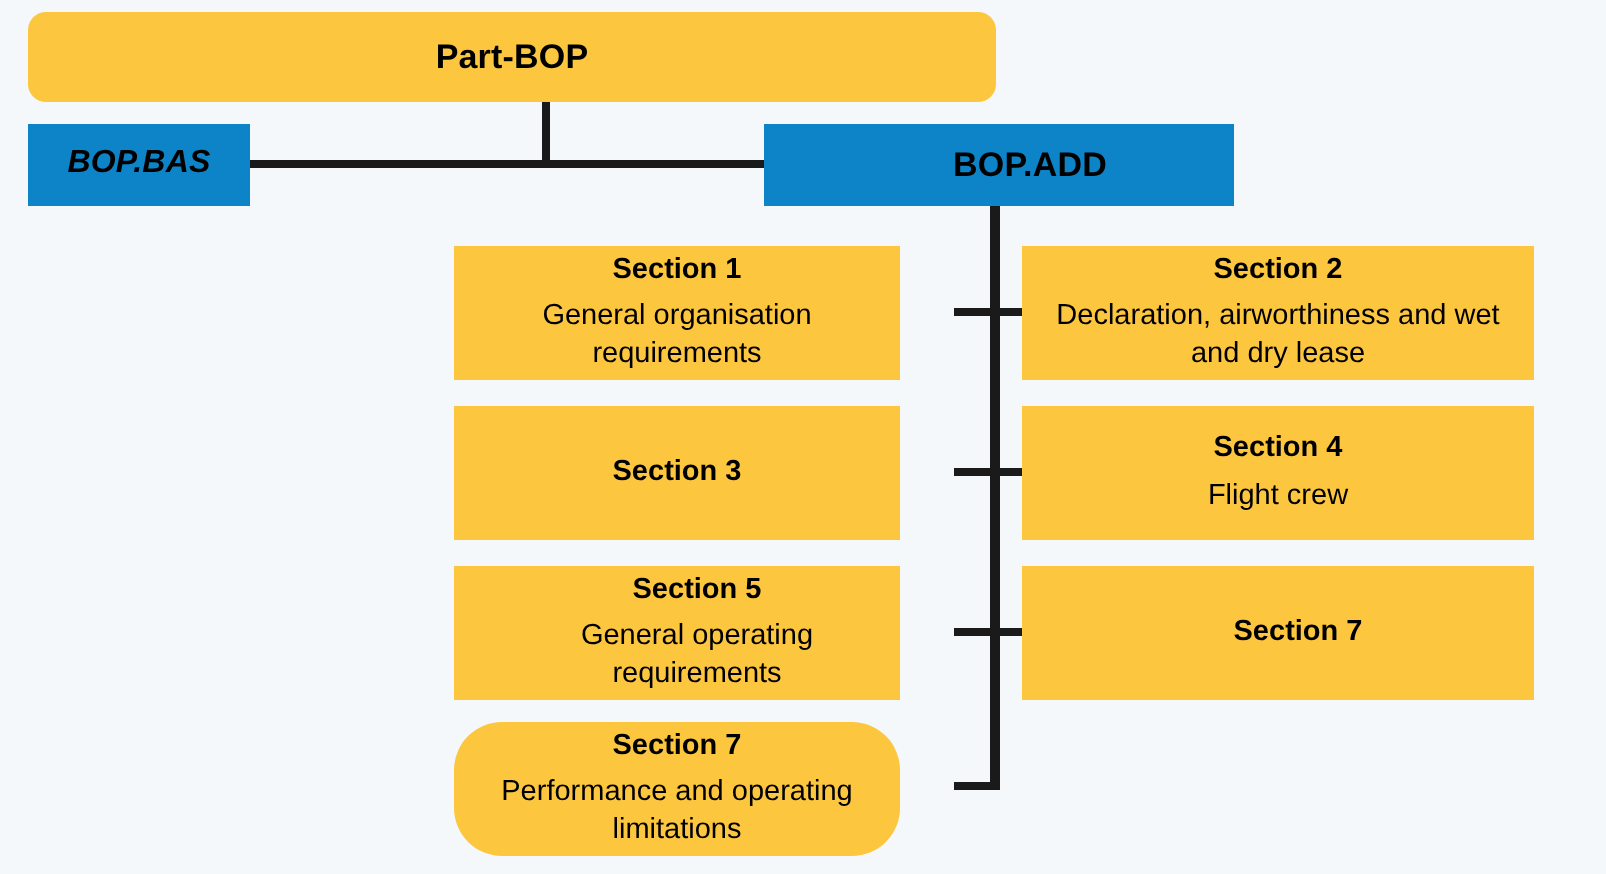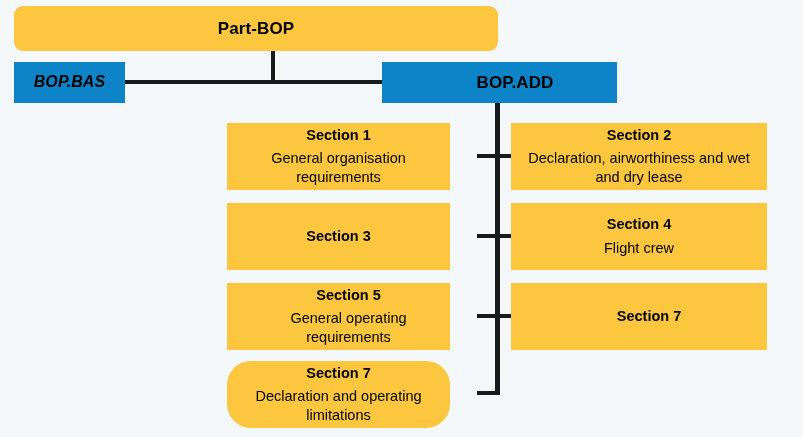--- a/index.html
+++ b/index.html
@@ -174,16 +174,16 @@
     <div class="sec-title">Section 5</div>
     <div class="sec-sub">General operating requirements</div>
   </div>
 
   <div class="section-box col-right row3">
     <div class="sec-title">Section 7</div>
   </div>
 
   <div class="section-box col-left row4">
     <div class="sec-title">Section 7</div>
-    <div class="sec-sub">Declaration and operating limitations</div>
+    <div class="sec-sub">Performance and operating limitations</div>
   </div>
 
 </div>
 
 </body></html>

